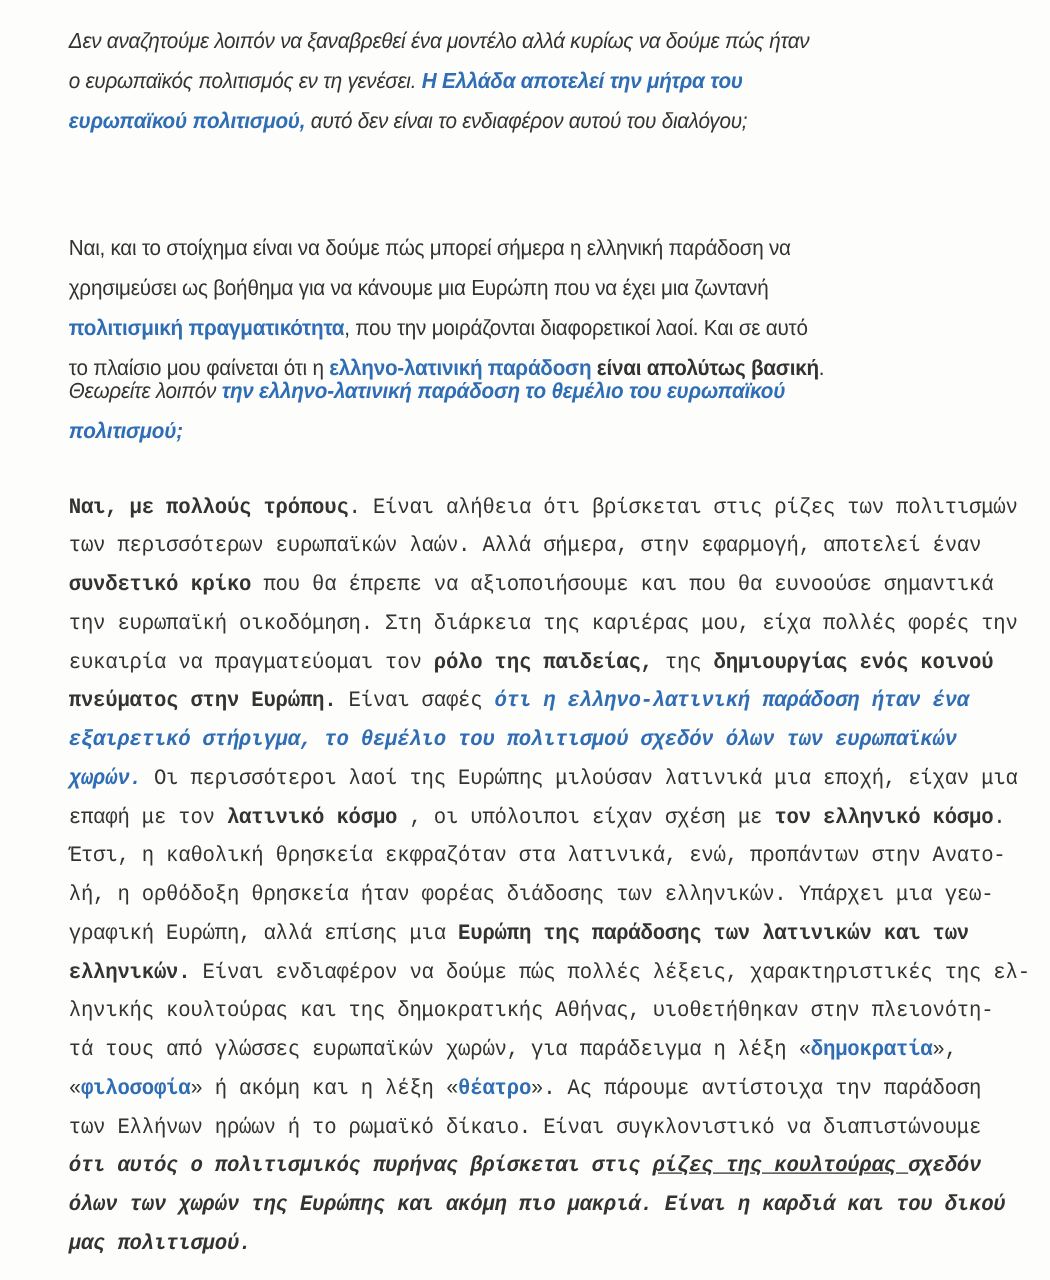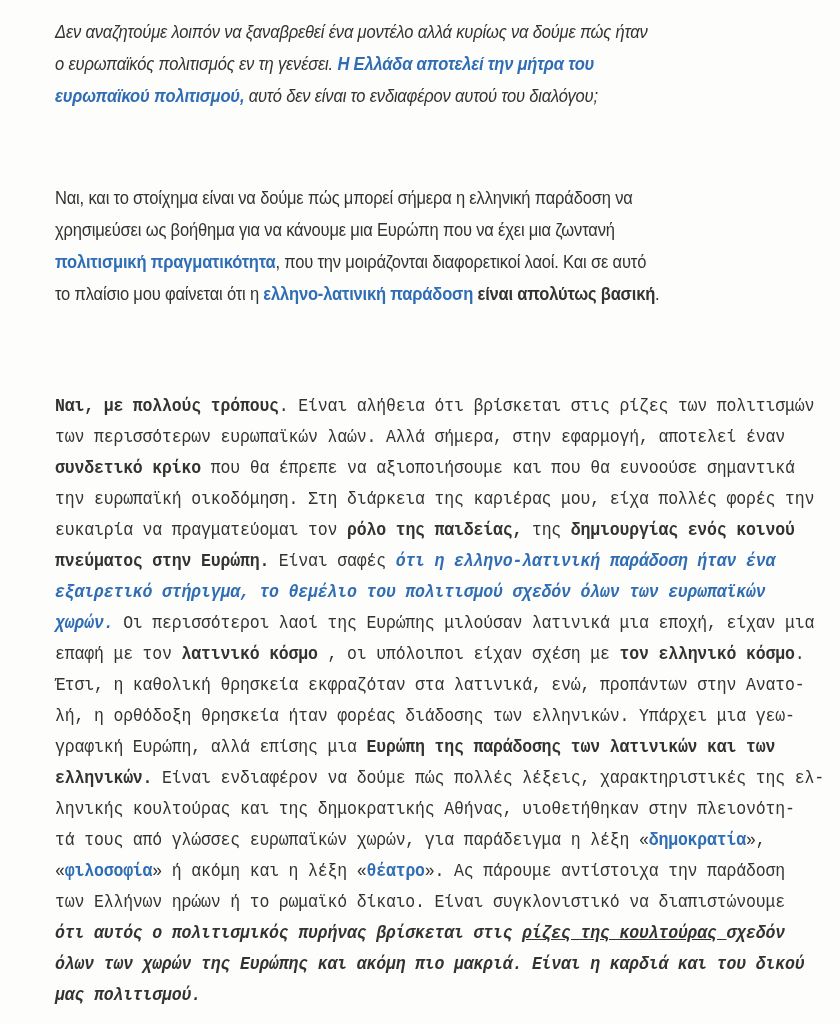--- a/index.html
+++ b/index.html
@@ -35,20 +35,24 @@
       <span class="line" style="height: 32px; line-height: 32px; transform: scaleX(0.944737);"><span class="it">Δεν αναζητούμε λοιπόν να ξαναβρεθεί ένα μοντέλο αλλά κυρίως να δούμε πώς ήταν</span></span>
       <span class="line" style="height: 32px; line-height: 32px; transform: scaleX(0.944737);"><span class="it">ο ευρωπαϊκός πολιτισμός εν τη γενέσει. </span><span class="it b blue">Η Ελλάδα αποτελεί την  μήτρα του</span></span>
       <span class="line" style="height: 32px; line-height: 32px; transform: scaleX(0.944737);"><span class="it b blue">ευρωπαϊκού πολιτισμού,</span><span class="it"> αυτό δεν είναι το ενδιαφέρον αυτού του διαλόγου;</span></span>
     </div>
   <div class="para" style="top:138px;margin-top:44px;">
       <span class="line" style="height: 32px; line-height: 32px; transform: scaleX(0.944737);"><span>Ναι, και το στοίχημα είναι να δούμε πώς μπορεί σήμερα η ελληνική παράδοση να</span></span>
       <span class="line" style="height: 32px; line-height: 32px; transform: scaleX(0.944737);"><span>χρησιμεύσει ως βοήθημα για να κάνουμε μια Ευρώπη που να έχει μια ζωντανή</span></span>
       <span class="line" style="height: 32px; line-height: 32px; transform: scaleX(0.944737);"><span class="b blue">πολιτισμική πραγματικότητα</span><span>, που την μοιράζονται διαφορετικοί λαοί. Και σε αυτό</span></span>
       <span class="line" style="height: 32px; line-height: 32px; transform: scaleX(0.944737);"><span>το πλαίσιο μου φαίνεται ότι η </span><span class="b blue">ελληνο-λατινική παράδοση</span><span class="b"> είναι απολύτως βασική</span><span>.</span></span>
     </div>
+  <div class="para" style="top:296px;">
+      <span class="line" style="height: 32px; line-height: 32px; transform: scaleX(0.944737);"><span class="it">Θεωρείτε λοιπόν </span><span class="it b blue">την ελληνο-λατινική παράδοση το θεμέλιο του ευρωπαϊκού</span></span>
+      <span class="line" style="height: 32px; line-height: 32px; transform: scaleX(0.944737);"><span class="it b blue">πολιτισμού;</span></span>
+    </div>
   <div class="para" style="top:391px;font-family:Liberation Mono, monospace;">
       <span class="line" style="height: 31px; line-height: 31px; transform: scaleX(0.944737);"><span class="b">Ναι, με πολλούς τρόπους</span><span>. Είναι αλήθεια ότι βρίσκεται στις ρίζες των πολιτισμών</span></span>
       <span class="line" style="height: 31px; line-height: 31px; transform: scaleX(0.944737);"><span>των περισσότερων ευρωπαϊκών λαών. Αλλά σήμερα, στην εφαρμογή, αποτελεί έναν</span></span>
       <span class="line" style="height: 31px; line-height: 31px; transform: scaleX(0.944737);"><span class="b">συνδετικό κρίκο</span><span> που θα έπρεπε να αξιοποιήσουμε και που θα ευνοούσε σημαντικά</span></span>
       <span class="line" style="height: 31px; line-height: 31px; transform: scaleX(0.944737);"><span>την ευρωπαϊκή οικοδόμηση. Στη διάρκεια της καριέρας μου, είχα πολλές φορές την</span></span>
       <span class="line" style="height: 31px; line-height: 31px; transform: scaleX(0.944737);"><span>ευκαιρία να πραγματεύομαι τον </span><span class="b">ρόλο της παιδείας,</span><span> της </span><span class="b">δημιουργίας ενός κοινού</span></span>
       <span class="line" style="height: 31px; line-height: 31px; transform: scaleX(0.944737);"><span class="b">πνεύματος στην Ευρώπη.</span><span> Είναι σαφές </span><span class="it b blue">ότι η ελληνο-λατινική παράδοση ήταν ένα</span></span>
       <span class="line" style="height: 31px; line-height: 31px; transform: scaleX(0.944737);"><span class="it b blue">εξαιρετικό στήριγμα, το θεμέλιο του πολιτισμού σχεδόν όλων των ευρωπαϊκών</span></span>
       <span class="line" style="height: 31px; line-height: 31px; transform: scaleX(0.944737);"><span class="it b blue">χωρών.</span><span> Οι περισσότεροι λαοί της Ευρώπης μιλούσαν λατινικά μια εποχή, είχαν μια</span></span>
       <span class="line" style="height: 31px; line-height: 31px; transform: scaleX(0.944737);"><span>επαφή με τον </span><span class="b">λατινικό κόσμο</span><span>  , οι υπόλοιποι είχαν σχέση με </span><span class="b">τον ελληνικό κόσμο</span><span>.</span></span>

